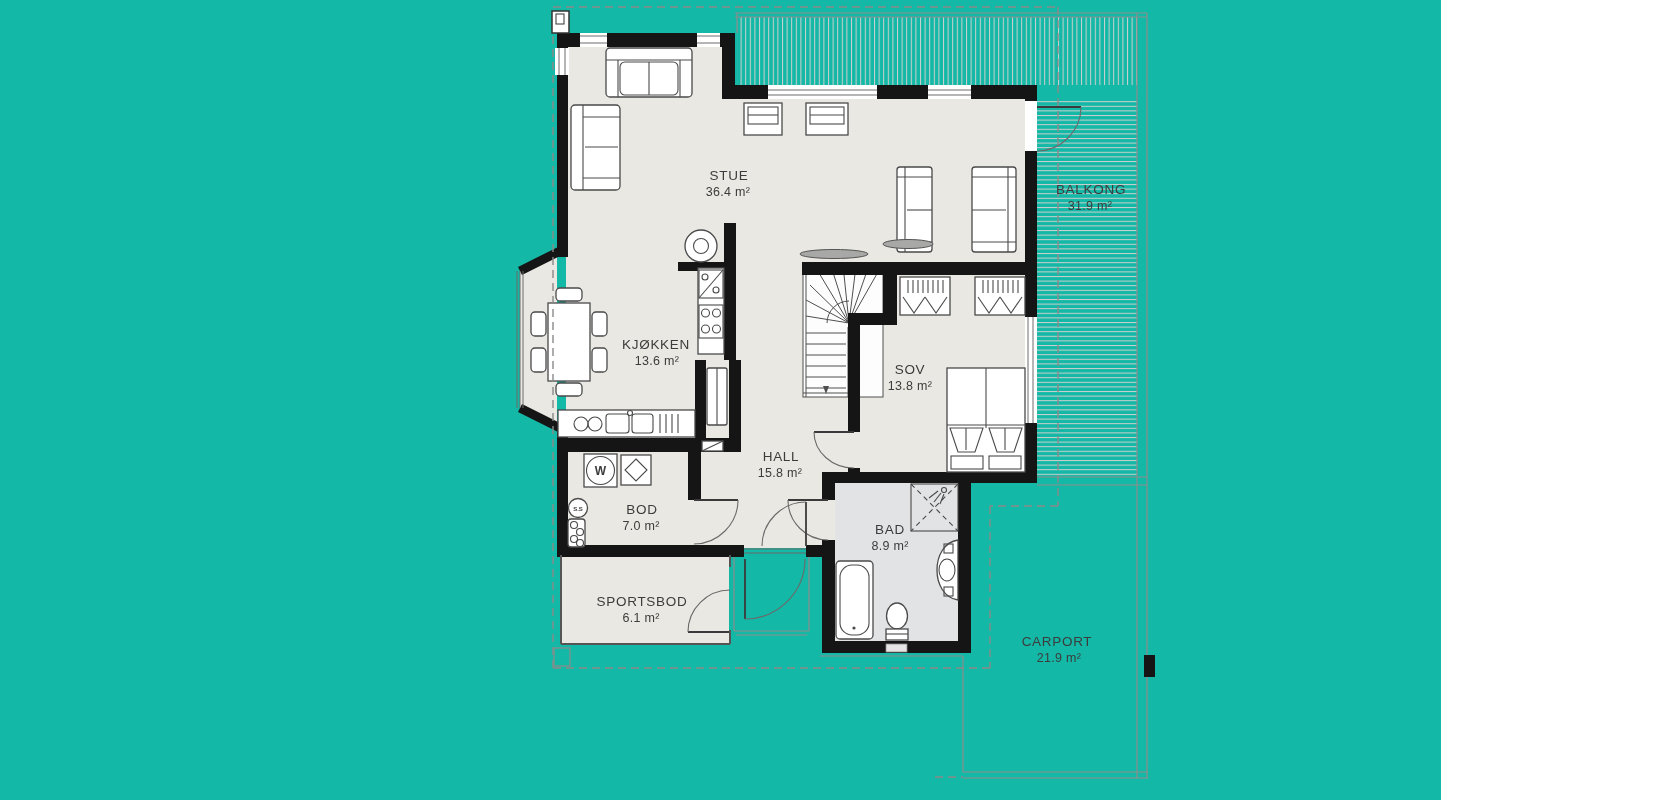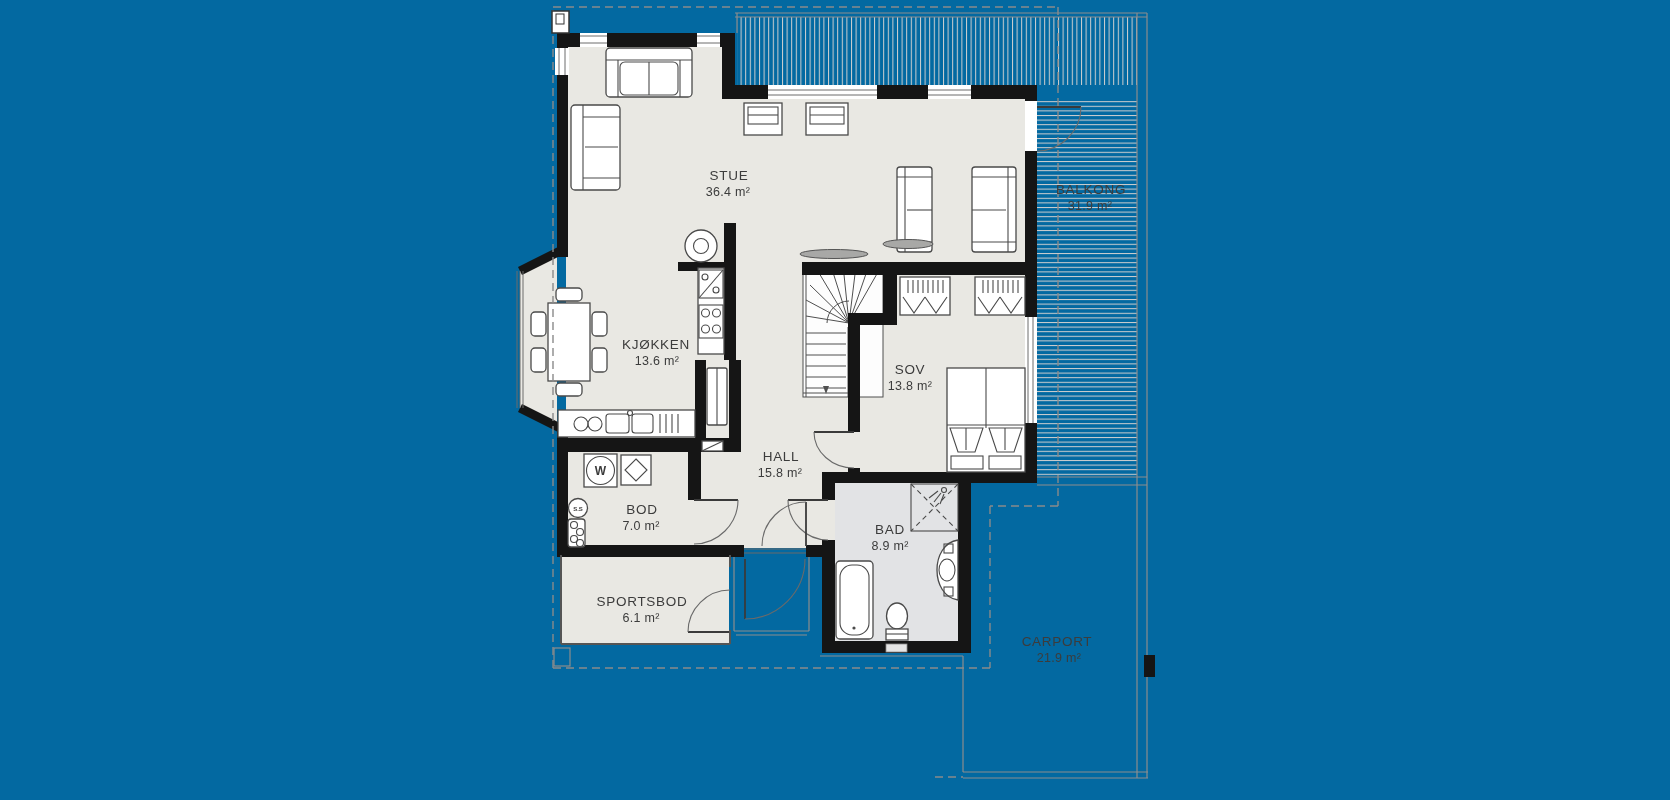--- a/index.html
+++ b/index.html
@@ -1,16 +1,16 @@
 <!DOCTYPE html>
 <html><head>
 <meta charset="utf-8">
 <style>
   html,body{margin:0;padding:0;background:#ffffff;}
-  .stage{position:relative;width:1670px;height:800px;background:#0369a1;overflow:hidden;}
+  .stage{position:relative;width:1441px;height:800px;background:#14b8a6;overflow:hidden;}
   svg{position:absolute;left:0;top:0;}
   text{font-family:"Liberation Sans","DejaVu Sans",sans-serif;fill:#3c3c3c;}
   .rn{font-size:13.5px;letter-spacing:.7px;}
   .ra{font-size:12.5px;letter-spacing:.3px;}
   .fx{font-size:12px;font-weight:bold;}
   .fxs{font-size:6px;font-weight:bold;}
   .wall{fill:#151515;stroke:none;}
   .furn{fill:#ffffff;stroke:#4a4a4a;stroke-width:1.3;}
   .furnln{fill:none;stroke:#4a4a4a;stroke-width:1.1;}
   .thin{fill:none;stroke:#8d8d8d;stroke-width:1.2;}

